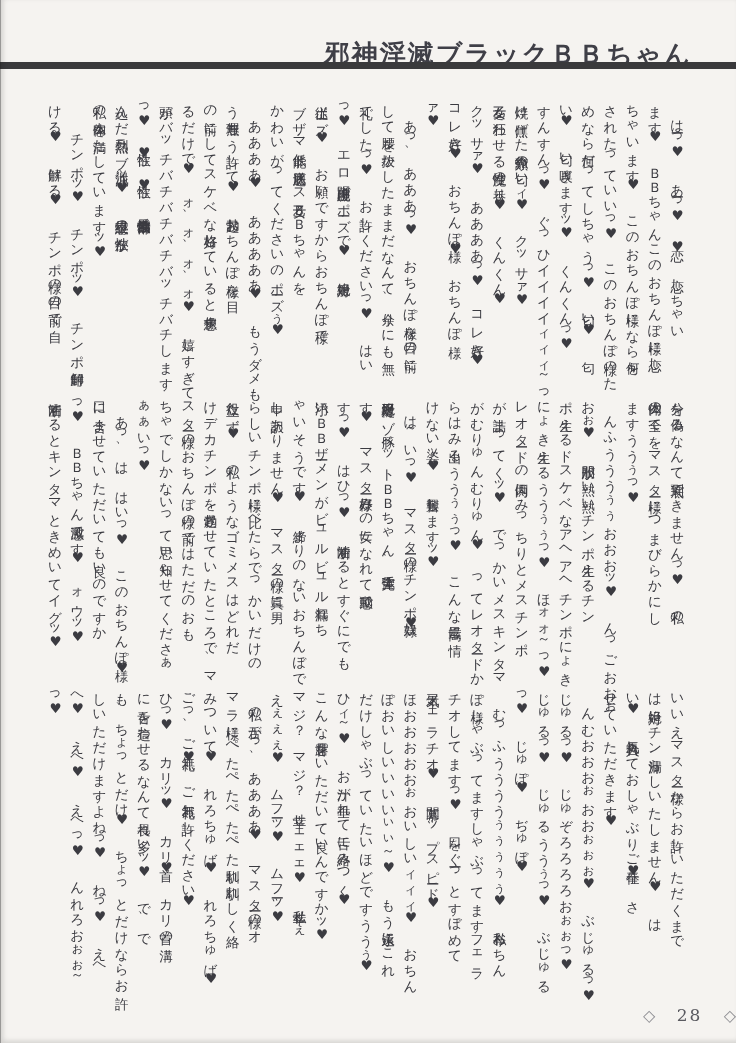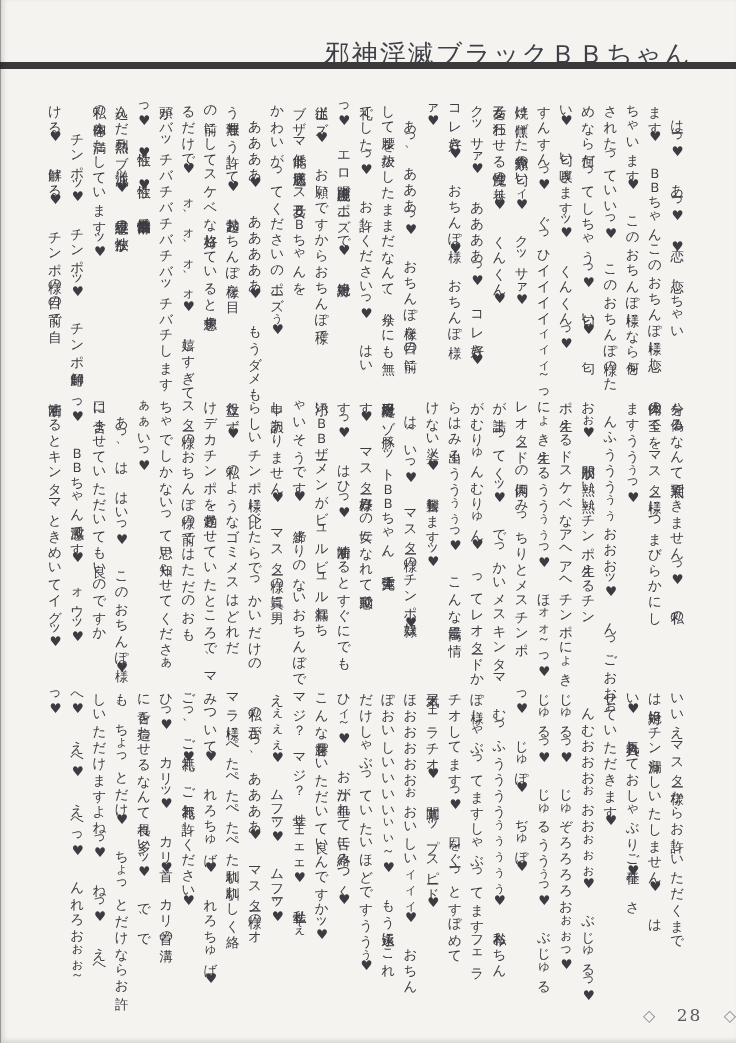--- a/index.html
+++ b/index.html
@@ -11,21 +11,21 @@
     overflow:hidden;
     font-family:"DejaVu Serif","Liberation Serif",serif;
   }
   
   .page::after {
     content:""; position:absolute; inset:0; pointer-events:none;
     box-shadow: inset 3px -2px 5px rgba(0,0,0,0.14), inset 1px 0 0 rgba(40,40,40,0.35);
   }
   .title {
     position:absolute; top:20px; right:44px;
-    font-size:26px; font-weight:400;
+    font-size:26px; font-weight:700;
     letter-spacing:2px;
     color:var(--ink-title,#3f3f47);
     white-space:nowrap;
   }
   .rule {
     position:absolute; top:62px; left:0;
     width:100%; height:7px;
     background:var(--rule,#3a3a3c);
   }
   .band {

